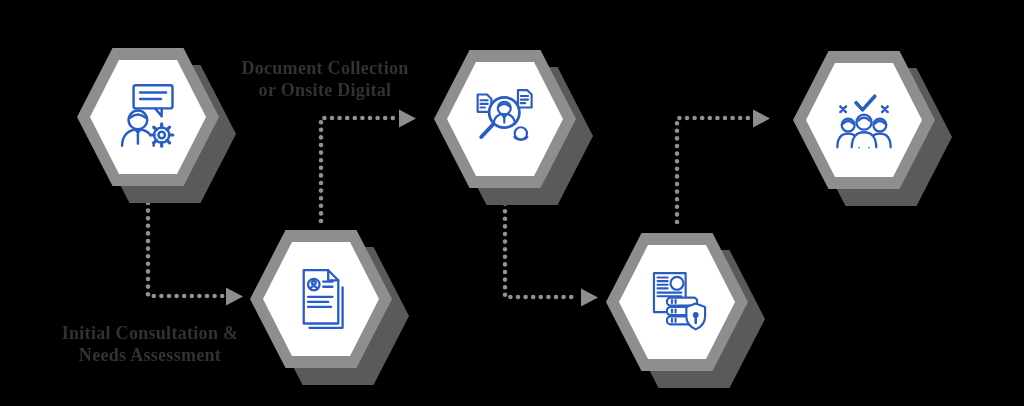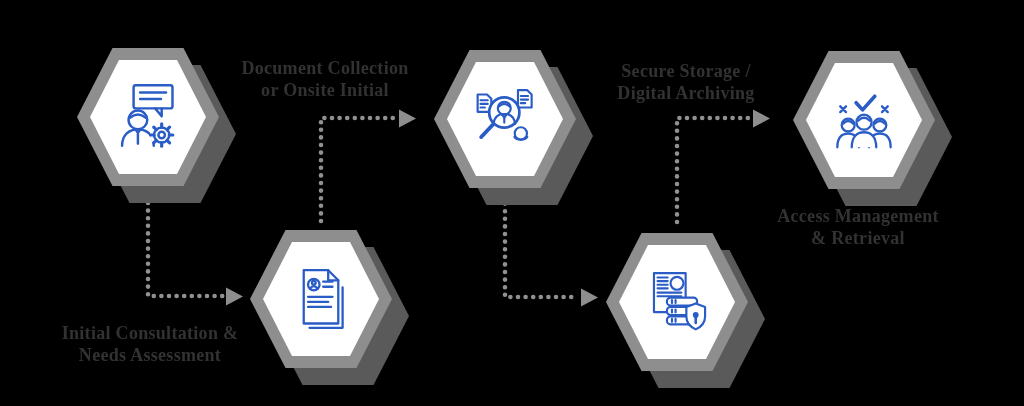--- a/index.html
+++ b/index.html
@@ -180,19 +180,15 @@
         <circle cx="50" cy="53" r="10.5" fill="#fff"></circle>
         <path d="M42,51 q8,-8 16,0"></path>
         <path d="M33,88 c0,-14 7,-21 17,-21 c10,0 17,7 17,21" fill="#fff"></path>
       </g>
     </svg>
   </div>
 
   <div class="step-label" style="left:20px;top:322px;width:260px">Initial Consultation &amp;
 Needs Assessment</div>
   <div class="step-label" style="left:195px;top:57px;width:260px">Document Collection
-or Onsite Initial</div>
-  <div class="step-label" style="left:576px;top:60px;width:220px">Secure Storage /
-Digital Archiving</div>
-  <div class="step-label" style="left:728px;top:205px;width:260px">Access Management
-&amp; Retrieval</div>
+or Onsite Digital</div>
 
 </div>
 
 </body></html>

